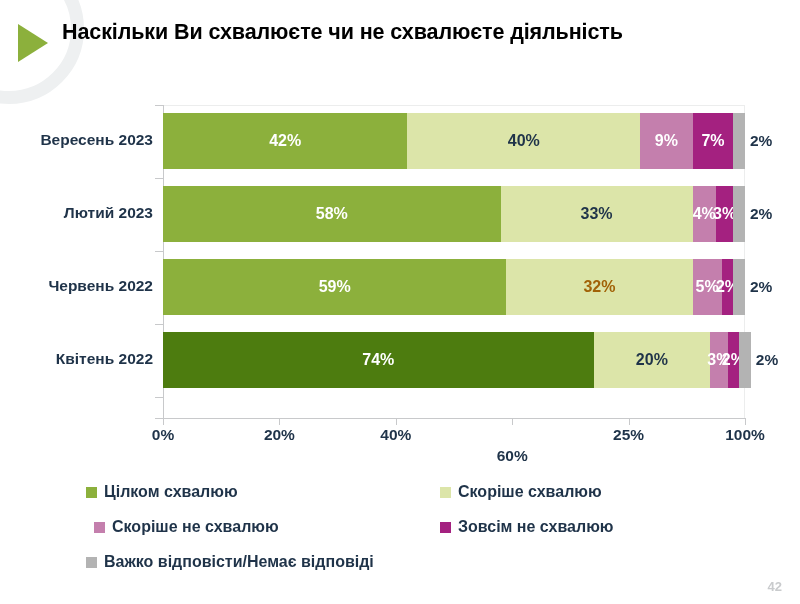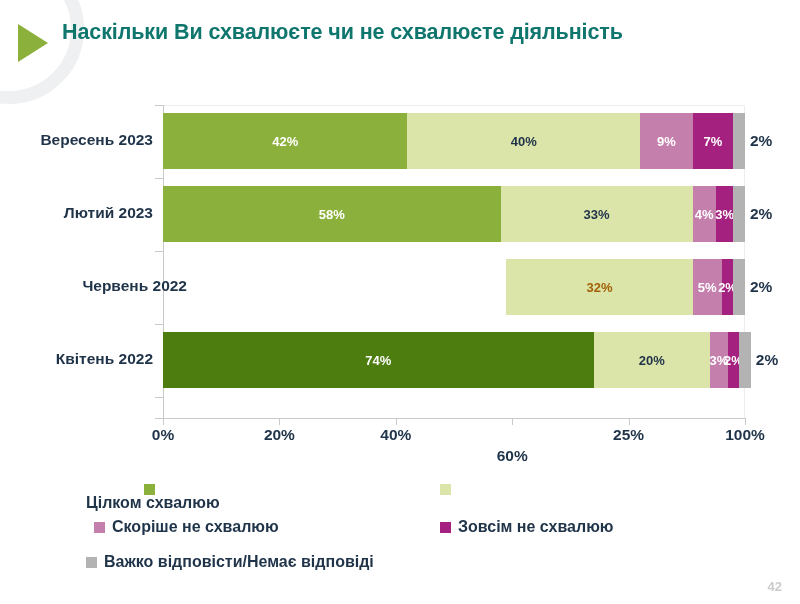--- a/index.html
+++ b/index.html
@@ -19,21 +19,21 @@
   .header{position:absolute;left:0;top:0;width:800px;height:96px;}
   .bullet-triangle{
     position:absolute;left:18px;top:24px;
     width:0;height:0;
     border-top:19px solid transparent;
     border-bottom:19px solid transparent;
     border-left:30px solid #8cb03c;
   }
   .title{
     position:absolute;left:62px;top:18px;width:705px;
-    color:#0f766e;
+    color:#000000;
     font-size:21.5px;font-weight:bold;line-height:1.32;
     letter-spacing:-0.1px;
   }
   .title-line{display:block;white-space:nowrap;}
   
   .chart{position:absolute;left:0;top:100px;width:800px;height:340px;}
   .plot-border{
     position:absolute;left:163px;top:5px;width:582px;height:313px;
     border-top:1px solid #eceded;
     border-right:1px solid #eceded;
@@ -53,21 +53,21 @@
   .cat-label{
     position:absolute;right:0;width:150px;text-align:right;
     color:#1f3349;font-size:15.5px;font-weight:bold;
     white-space:nowrap;
   }
 
   .bar-row{position:absolute;left:163px;height:56px;}
   .seg{
     position:absolute;top:0;height:56px;
     display:flex;align-items:center;justify-content:center;
-    font-size:13px;font-weight:bold;
+    font-size:16px;font-weight:bold;
     box-sizing:border-box;
   }
   .seg-label-outside{
     position:absolute;top:0;height:56px;
     display:flex;align-items:center;
     font-size:15.5px;font-weight:bold;color:#1f3349;
     padding-left:5px;white-space:nowrap;
   }
   .xlabel{
     position:absolute;top:326px;
@@ -117,21 +117,21 @@
       <div class="xtick" style="left: 163px;"></div>
       <div class="xtick" style="left: 279.4px;"></div>
       <div class="xtick" style="left: 395.8px;"></div>
       <div class="xtick" style="left: 512.2px;"></div>
       <div class="xtick" style="left: 628.6px;"></div>
       <div class="xtick" style="left: 745px;"></div>
     </div>
   <div id="cat-labels">
       <div class="cat-label" style="top: 31px; right: 647px;">Вересень 2023</div>
       <div class="cat-label" style="top: 104px; right: 647px;">Лютий 2023</div>
-      <div class="cat-label" style="top: 177px; right: 613px;">Червень 2022</div>
+      <div class="cat-label" style="top: 177px; right: 647px;">Червень 2022</div>
       <div class="cat-label" style="top: 250px; right: 647px;">Квітень 2022</div>
     </div>
   <div id="bars">
       <div class="bar-row" style="top: 13px; width: 582px;">
         <div class="seg" style="left: 0px; width: 244.44px; background: rgb(140, 176, 60);">
           <span style="color: rgb(255, 255, 255);">42%</span>
         </div>
         <div class="seg" style="left: 244.44px; width: 232.8px; background: rgb(220, 229, 169);">
           <span style="color: rgb(31, 51, 73);">40%</span>
         </div>
@@ -154,20 +154,23 @@
         <div class="seg" style="left: 529.62px; width: 23.28px; background: rgb(196, 127, 173);">
           <span style="color: rgb(255, 255, 255);">4%</span>
         </div>
         <div class="seg" style="left: 552.9px; width: 17.46px; background: rgb(164, 33, 128);">
           <span style="color: rgb(255, 255, 255);">3%</span>
         </div>
         <div class="seg" style="left: 570.36px; width: 11.64px; background: rgb(179, 179, 179);"></div>
         <div class="seg-label-outside" style="left: 582px; color: rgb(31, 51, 73);">2%</div>
       </div>
       <div class="bar-row" style="top: 159px; width: 582px;">
+        <div class="seg" style="left: 0px; width: 343.38px; background: rgb(140, 176, 60);">
+          <span style="color: rgb(255, 255, 255);">59%</span>
+        </div>
         <div class="seg" style="left: 343.38px; width: 186.24px; background: rgb(220, 229, 169);">
           <span style="color: #a16207;">32%</span>
         </div>
         <div class="seg" style="left: 529.62px; width: 29.1px; background: rgb(196, 127, 173);">
           <span style="color: rgb(255, 255, 255);">5%</span>
         </div>
         <div class="seg" style="left: 558.72px; width: 11.64px; background: rgb(164, 33, 128);">
           <span style="color: rgb(255, 255, 255);">2%</span>
         </div>
         <div class="seg" style="left: 570.36px; width: 11.64px; background: rgb(179, 179, 179);"></div>
@@ -195,26 +198,27 @@
       <div class="xlabel" style="left: 239.4px; width: 80px;">20%</div>
       <div class="xlabel" style="left: 355.8px; width: 80px;">40%</div>
       <div class="xlabel" style="left: 472.2px; width: 80px; margin-top: 21px;">60%</div>
       <div class="xlabel" style="left: 588.6px; width: 80px;">25%</div>
       <div class="xlabel" style="left: 705px; width: 80px;">100%</div>
     </div>
 </div>
 
 <div class="legend">
   <div id="legend-items">
-      <div class="legend-item" style="left: 86px; top: 14px; flex-direction: column;">
+      <div class="legend-item" style="left: 86px; top: 14px;">
         <span class="legend-swatch" style="background: rgb(140, 176, 60);"></span>
         <span class="legend-text">Цілком схвалюю</span>
       </div>
       <div class="legend-item" style="left: 440px; top: 14px;">
         <span class="legend-swatch" style="background: rgb(220, 229, 169);"></span>
+        <span class="legend-text">Скоріше схвалюю</span>
       </div>
       <div class="legend-item" style="left: 86px; top: 49px; margin-left: 8px;">
         <span class="legend-swatch" style="background: rgb(196, 127, 173);"></span>
         <span class="legend-text">Скоріше не схвалюю</span>
       </div>
       <div class="legend-item" style="left: 440px; top: 49px;">
         <span class="legend-swatch" style="background: rgb(164, 33, 128);"></span>
         <span class="legend-text">Зовсім не схвалюю</span>
       </div>
       <div class="legend-item" style="left: 86px; top: 84px;">

